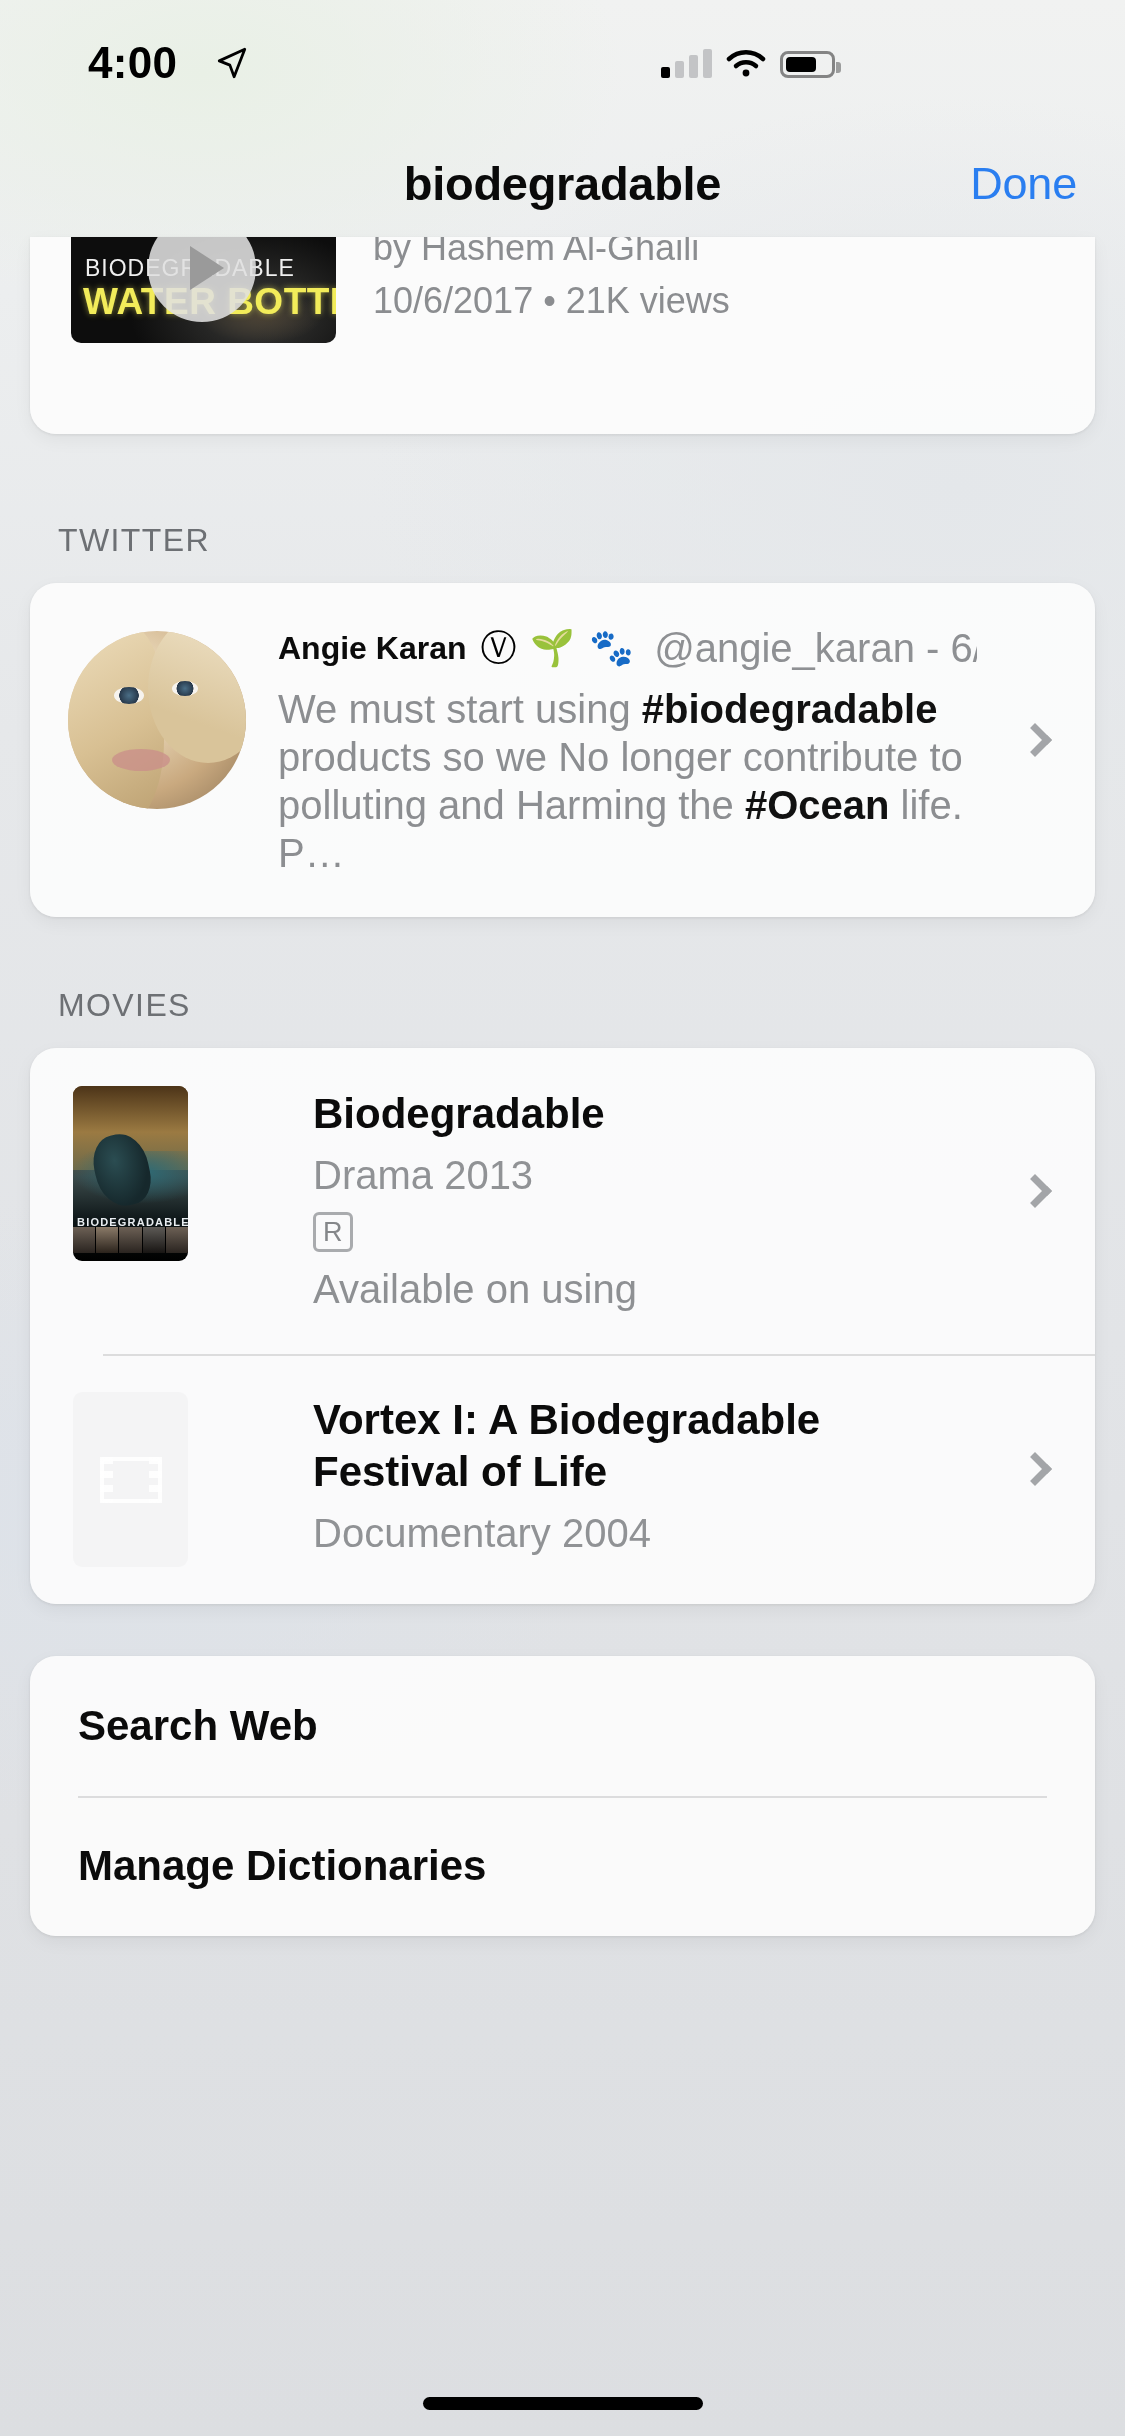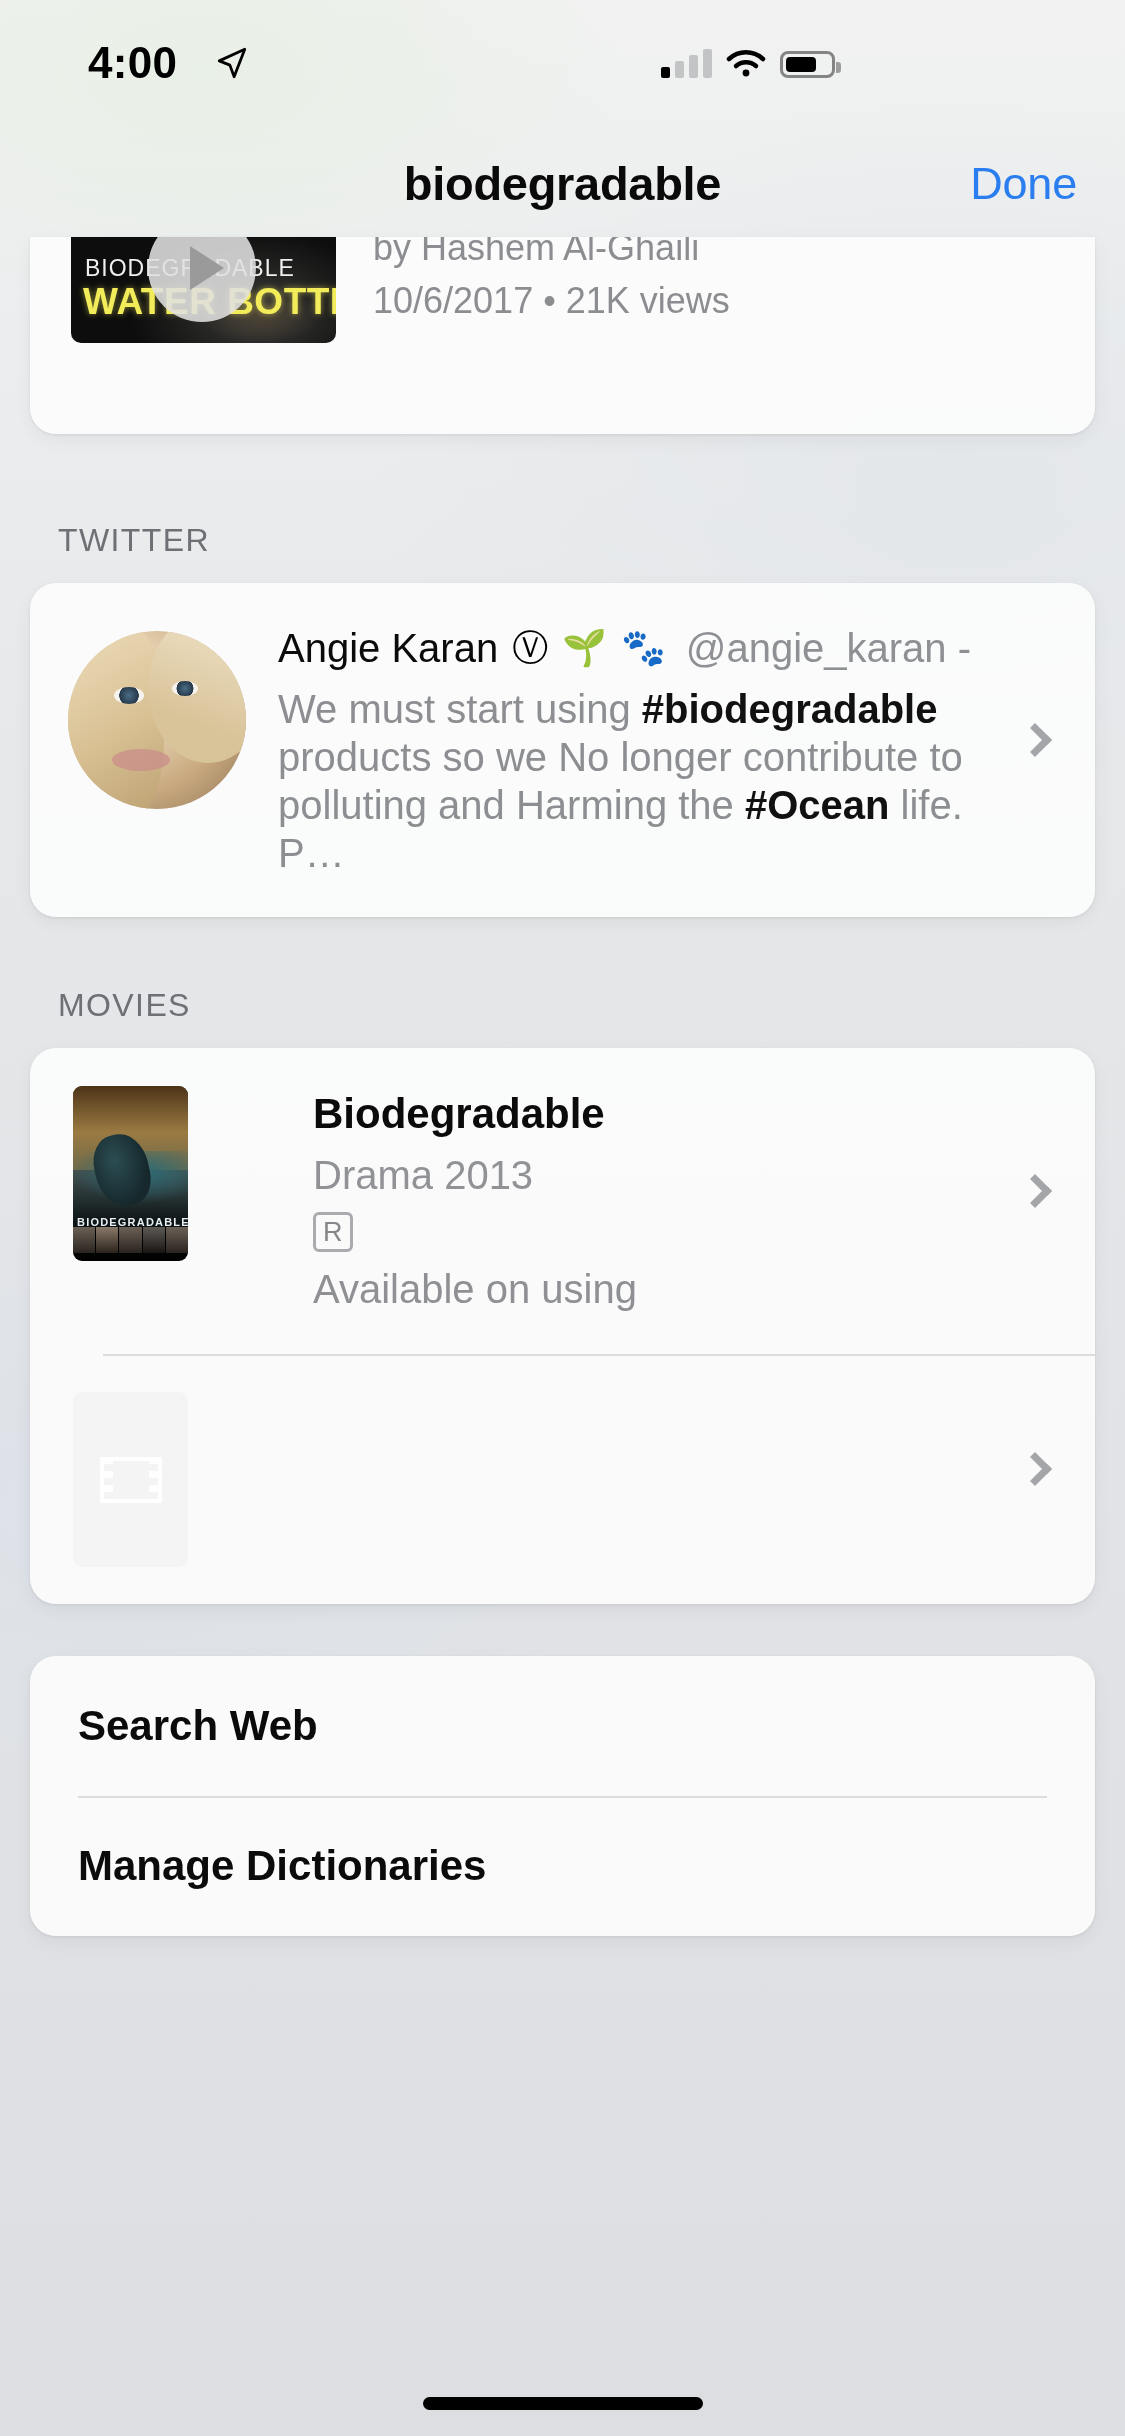--- a/index.html
+++ b/index.html
@@ -156,21 +156,21 @@
   .tw-avatar .eye.r { left:104px; top:50px; width:26px; height:15px; }
   .tw-avatar .lip {
     position:absolute; left:44px; top:118px; width:58px; height:22px;
     border-radius:50%; background:#c98d8a; opacity:.75;
   }
   .tw-body { margin-left:248px; padding-right:118px; }
   .tw-name-row {
     display:flex; align-items:center; gap:0; white-space:nowrap;
     overflow:hidden; line-height:54px;
   }
-  .tw-name { font-size:40px; font-weight:400; color:#0b0b0b; }
+  .tw-name { font-size:32px; font-weight:700; color:#0b0b0b; }
   .tw-emoji { font-size:36px; margin-left:14px; letter-spacing:2px; }
   .tw-handle { font-size:40px; color:#8e9093; margin-left:18px; }
   .tw-text {
     margin-top:10px; font-size:40px; line-height:48px; color:#8c8e91;
   }
   .tw-text b { color:#111; font-weight:700; }
   .chev {
     position:absolute; right:48px; top:50%; margin-top:-22px;
     width:24px; height:24px;
     border-right:7px solid #a3a5a8; border-top:7px solid #a3a5a8;
@@ -359,20 +359,24 @@
           <div class="mv-avail">Available on using</div>
         </div>
         <div class="chev"></div>
       </div>
 
       <div class="mv-row">
         <div class="mv-sep"></div>
         <div class="mv-film">
           <div class="reel"></div>
         </div>
+        <div class="mv-info">
+          <div class="mv-title">Vortex I: A Biodegradable Festival of Life</div>
+          <div class="mv-sub">Documentary  2004</div>
+        </div>
         <div class="chev"></div>
       </div>
 
     </div>
 
     <div class="card act-card">
       <div class="act-row">
         <span class="act-label">Search Web</span>
       </div>
       <div class="act-row">

